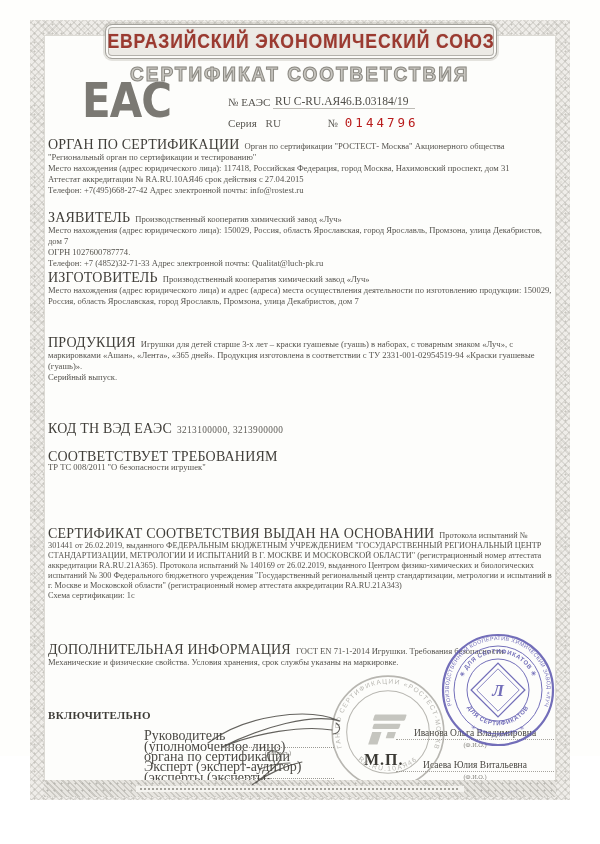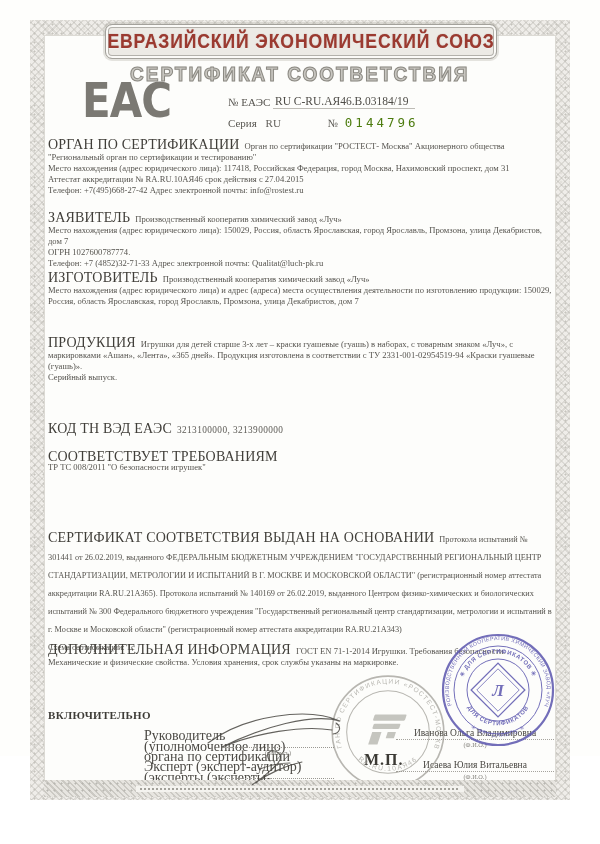--- a/index.html
+++ b/index.html
@@ -60,26 +60,26 @@
     color:#c8c6c0;
     -webkit-text-stroke:1px #8c8a83;
     text-shadow:0 0 1px rgba(120,118,110,.4);
     transform:scaleY(1.08);
   }
   .numrow{position:absolute;left:228px;top:96px;font-size:11px;color:#55534e;white-space:nowrap;}
   .numrow .val{font-size:11.5px;color:#4e4c47;border-bottom:1px solid #bdbbb5;padding:0 6px 1px 2px;position:relative;top:-1px;}
   .serrow{position:absolute;left:228px;top:115px;font-size:11px;color:#5a5853;white-space:nowrap;}
   .serrow .region{margin-left:6px;color:#63615c;}
   .serrow .nosign{margin-left:44px;}
-  .serrow .sernum{font-family:"DejaVu Sans Mono", monospace;font-size:12.5px;letter-spacing:3px;color:#4d7c0f;margin-left:4px;}
+  .serrow .sernum{font-family:"DejaVu Sans Mono", monospace;font-size:12.5px;letter-spacing:3px;color:#b91c1c;margin-left:4px;}
   
   .sec{position:absolute;left:48px;width:506px;font-size:8.6px;line-height:11px;color:#55534e;}
   .sec .h{font-weight:normal;font-size:14px;color:#403e39;letter-spacing:.2px;margin-right:5px;}
   .sec .ln{display:block;}
-  .sec7{font-size:8.3px;line-height:18px;}
+  .sec7{font-size:8.3px;line-height:10px;}
   .code-val{font-size:9.3px;letter-spacing:.4px;color:#5b5954;}
   
   .validity{position:absolute;left:48px;top:689px;font-size:8.6px;color:#55534e;white-space:nowrap;}
   .validity .vh{font-weight:bold;font-size:11px;color:#3e3c37;letter-spacing:.3px;}
   .dotfield{display:inline-block;border-bottom:1px dotted #989690;text-align:center;font-size:9px;color:#6a6862;padding-bottom:1px;}
   .df1{width:118px;margin-left:6px;}
   .df2{width:84px;margin-left:8px;}
   .incl{position:absolute;left:48px;top:709px;font-weight:bold;font-size:11px;color:#3e3c37;letter-spacing:.3px;}
   
   .role{position:absolute;left:112px;width:160px;font-size:14px;line-height:10.5px;color:#4c4a45;margin-left:32px;}

